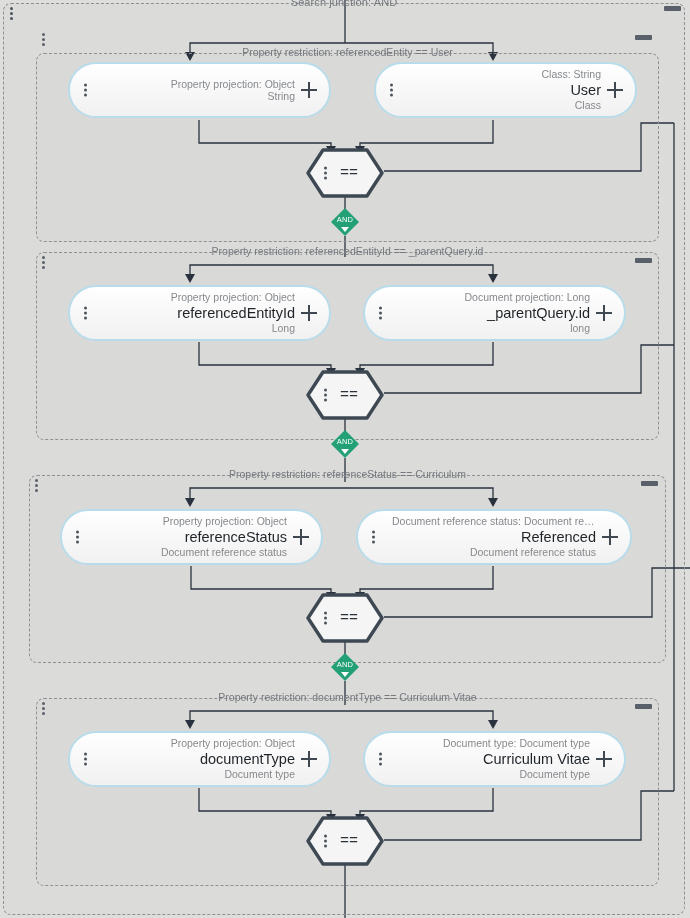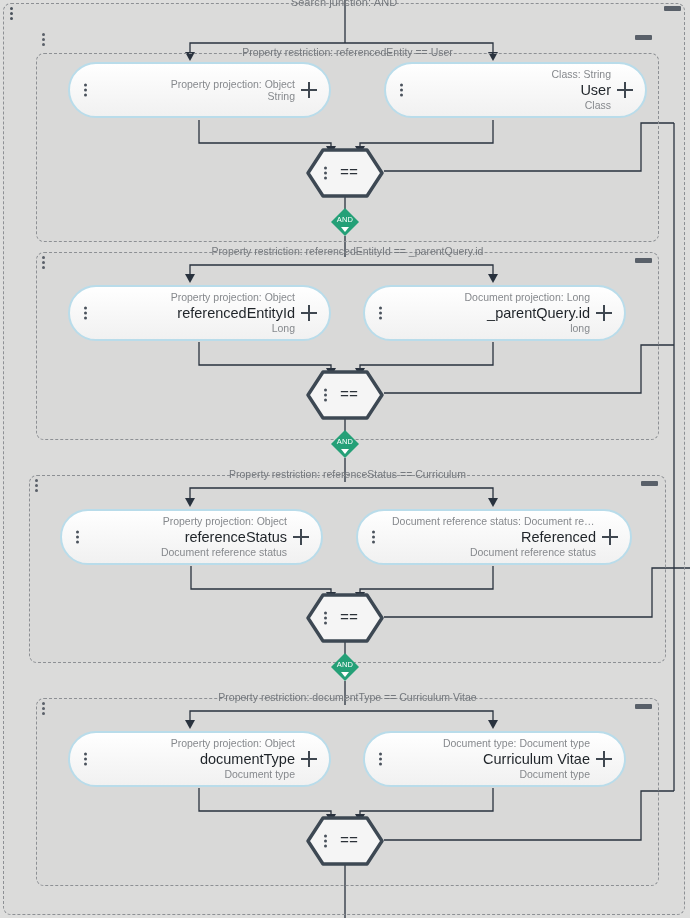--- a/index.html
+++ b/index.html
@@ -273,21 +273,21 @@
         <i></i>
         <i></i>
       </span>
     <div class="card-body">
       <div class="card-sup">Property projection: Object</div>
       <div class="card-sub">String</div>
     </div>
     <span class="card-plus"></span>
   </div>
 
-  <div class="card" style="left:384px; top:62px; width:263px; height:56px;">
+  <div class="card" style="left:374px; top:62px; width:263px; height:56px;">
     <span class="dots-v card-dots">
         <i></i>
         <i></i>
         <i></i>
       </span>
     <div class="card-body">
       <div class="card-sup">Class: String</div>
       <div class="card-main">User</div>
       <div class="card-sub">Class</div>
     </div>

